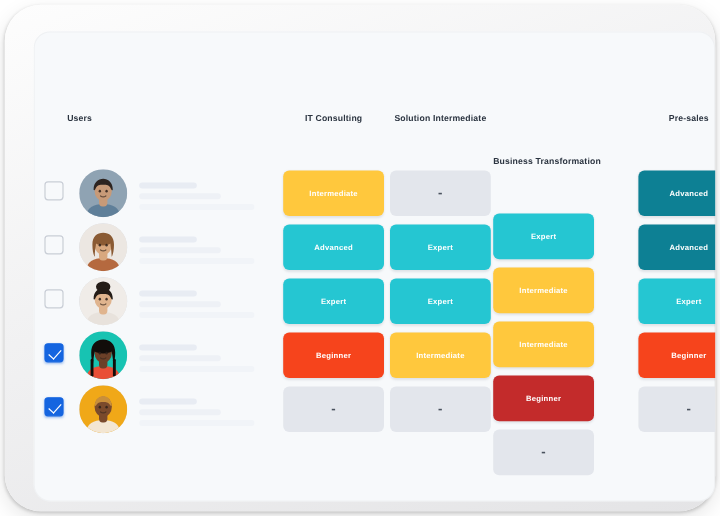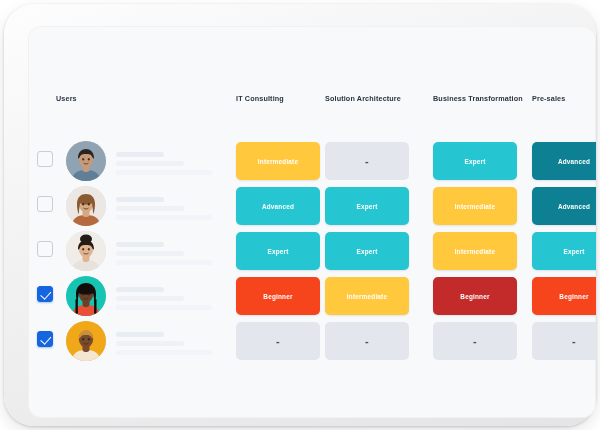--- a/index.html
+++ b/index.html
@@ -41,20 +41,21 @@
     left: 0; top: 68px;
     width: 568px; height: 20px;
   }
   .col-head {
     position: absolute;
     top: 0;
     font-size: 7.2px;
     font-weight: bold;
     color: #2b3440;
     letter-spacing: .15px;
+    text-align: center;
     white-space: nowrap;
   }
   .col-head.users-head { left: 28px; width: 60px; text-align: left; }
 
   
   .user-row {
     position: absolute;
     left: 0;
     width: 568px;
     height: 44px;
@@ -125,35 +126,35 @@
   }
   .cell.empty {
     background: #e3e6ec;
     color: #4a525e;
     font-size: 11px;
     box-shadow: none;
   }
 
   .col0 { left: 208px; }
   .col1 { left: 297px; }
-  .col2 { left: 405px; }
+  .col2 { left: 383px; margin-top: 36px; }
   .col3 { left: 504px; }
 </style>
 </head>
 <body>
 
 <div id="device-frame">
   <div id="device-screen">
 
     <div id="skills-table">
 
       <div class="header-row">
         <div class="col-head users-head">Users</div>
         <div class="col-head col0" style="width:84px">IT Consulting</div>
-        <div class="col-head col1" style="width:84px">Solution Architecture</div>
+        <div class="col-head col1" style="width:84px">Solution Intermediate</div>
         <div class="col-head col2" style="width:84px">Business Transformation</div>
         <div class="col-head col3" style="width:84px">Pre-sales</div>
       </div>
 
       <div id="rows-container">
           <div class="user-row" style="top: 113px;">
             <div class="checkbox"></div>
             <div class="avatar">
               <svg viewBox="0 0 40 40" xmlns="http://www.w3.org/2000/svg">
     <rect width="40" height="40" fill="#8fa3b3"></rect>

